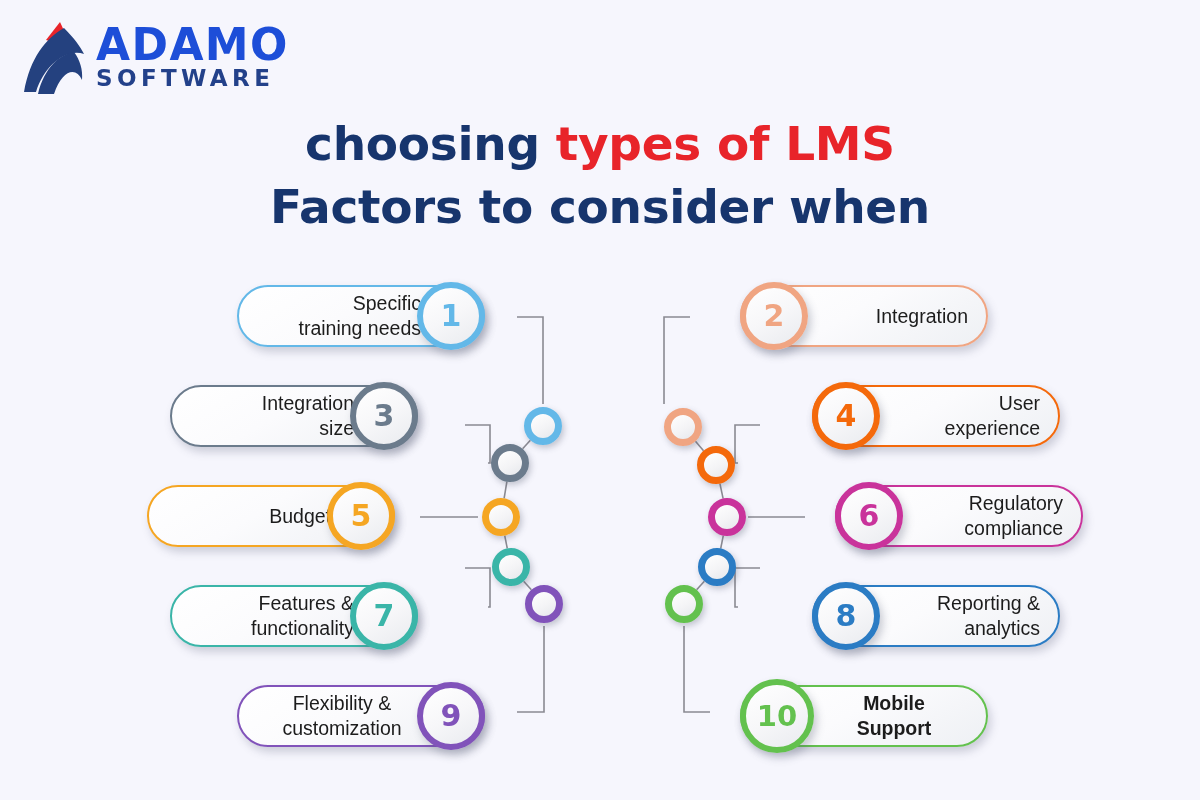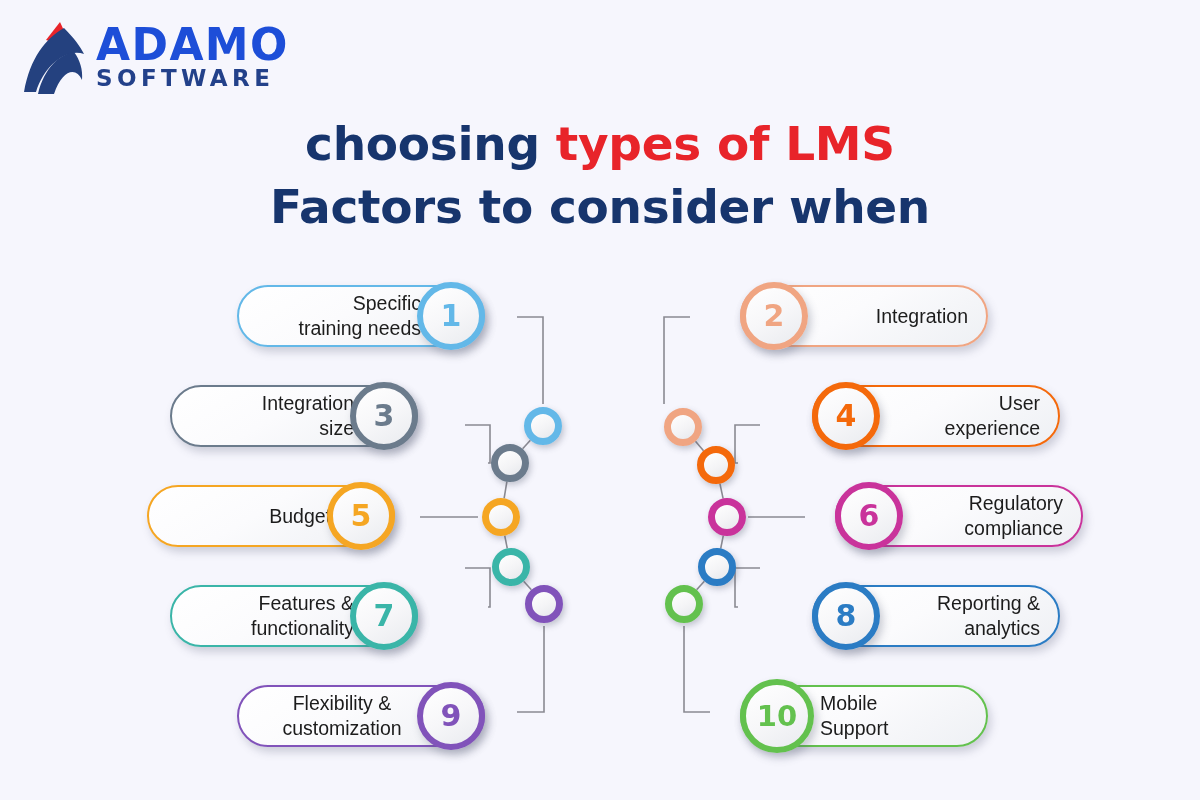--- a/index.html
+++ b/index.html
@@ -254,20 +254,20 @@
     <div class="node" style="left: 698px; top: 548px; border-color: rgb(43, 124, 196);"></div>
     <div class="pill right-num" style="left: 237px; top: 685px; width: 248px; border-color: rgb(129, 83, 186);">
       <div class="pill-label" style="margin-left: 24px; width: 158px; text-align: center;">Flexibility &amp;
 customization</div>
       <div class="badge" style="border-color: rgb(129, 83, 186); left: 178px;">
         <span class="badge-num" style="color: rgb(129, 83, 186);">9</span>
       </div>
     </div>
     <div class="node" style="left: 525px; top: 585px; border-color: rgb(129, 83, 186);"></div>
     <div class="pill left-num" style="left: 740px; top: 685px; width: 248px; border-color: rgb(99, 193, 78);">
-      <div class="pill-label" style="margin-left: 78px; width: 148px; text-align: left;">Mobile
+      <div class="pill-label" style="margin-left: 78px; width: 148px; text-align: center; font-weight: bold;">Mobile
 Support</div>
       <div class="badge wide" style="border-color: rgb(99, 193, 78); left: -2px;">
         <span class="badge-num" style="color: rgb(99, 193, 78);">10</span>
       </div>
     </div>
     <div class="node" style="left: 665px; top: 585px; border-color: rgb(99, 193, 78);"></div>
   </div>
 
 </body></html>

